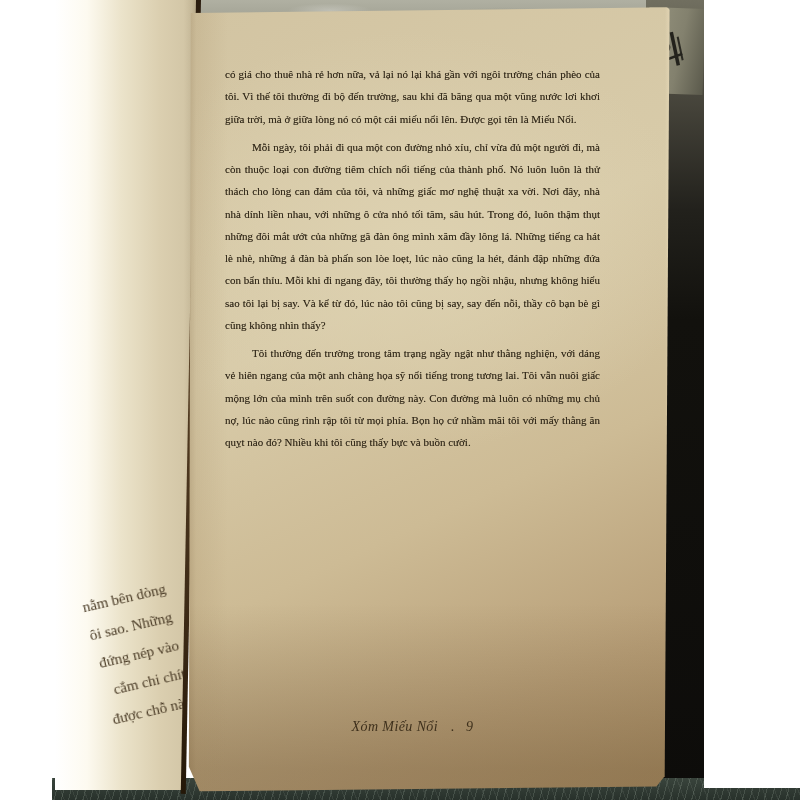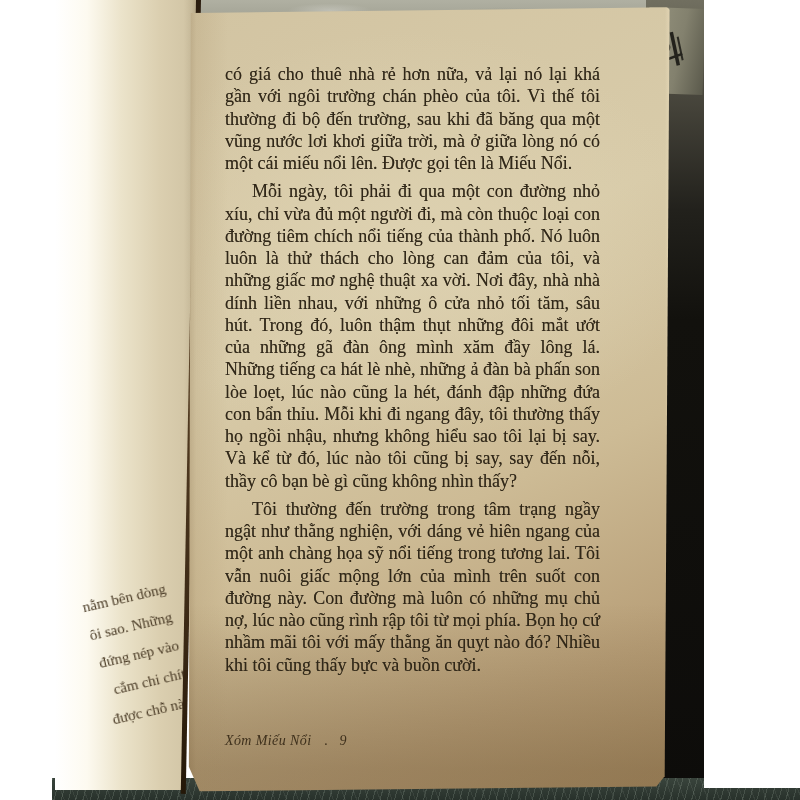--- a/index.html
+++ b/index.html
@@ -72,29 +72,29 @@
     clip-path:polygon(1.4% 0.9%,99.5% 0.15%,98.5% 98.0%,96.8% 99.3%,3.2% 99.9%,1.0% 96.8%);
     background:
       linear-gradient(to right, rgba(122,96,60,0.38) 0, rgba(160,135,95,0.18) 2.5%, rgba(0,0,0,0) 9%),
       linear-gradient(to left, rgba(255,240,210,0.30) 0 2px, rgba(0,0,0,0) 7px),
       linear-gradient(to bottom, rgba(0,0,0,0) 76%, rgba(84,60,30,0.28) 97%),
       radial-gradient(420px 300px at 46% 30%, #ddd1b0, rgba(0,0,0,0) 70%),
       linear-gradient(155deg,#d2c4a2 0%,#d8cba9 38%,#cdbb95 62%,#b89f78 84%,#a98e65 100%);
   }
   .page-text{
     position:absolute;left:41px;top:57px;width:375px;
-    font-size:18px;line-height:22.25px;color:#302718;
+    font-size:11px;line-height:22.25px;color:#302718;
     text-align:justify;text-justify:inter-word;
     text-shadow:0 0 0.6px rgba(48,39,24,0.5);
   }
   .page-text p{margin:0;}
   .page-text p.indent{text-indent:27px;margin-top:6px;}
   .page-footer{
-    position:absolute;left:41px;top:713px;width:375px;text-align:left;
-    font-style:italic;font-size:14px;color:#3e301c;letter-spacing:0.4px;margin-top:14px;
+    position:absolute;left:41px;top:713px;width:375px;text-align:center;
+    font-style:italic;font-size:14px;color:#3e301c;letter-spacing:0.4px;
   }
   .page-footer .sep{margin:0 11px 0 13px;}
 </style>
 </head>
 <body>
 
 <div class="scene">
 
   <div class="top-strip"></div>
 

